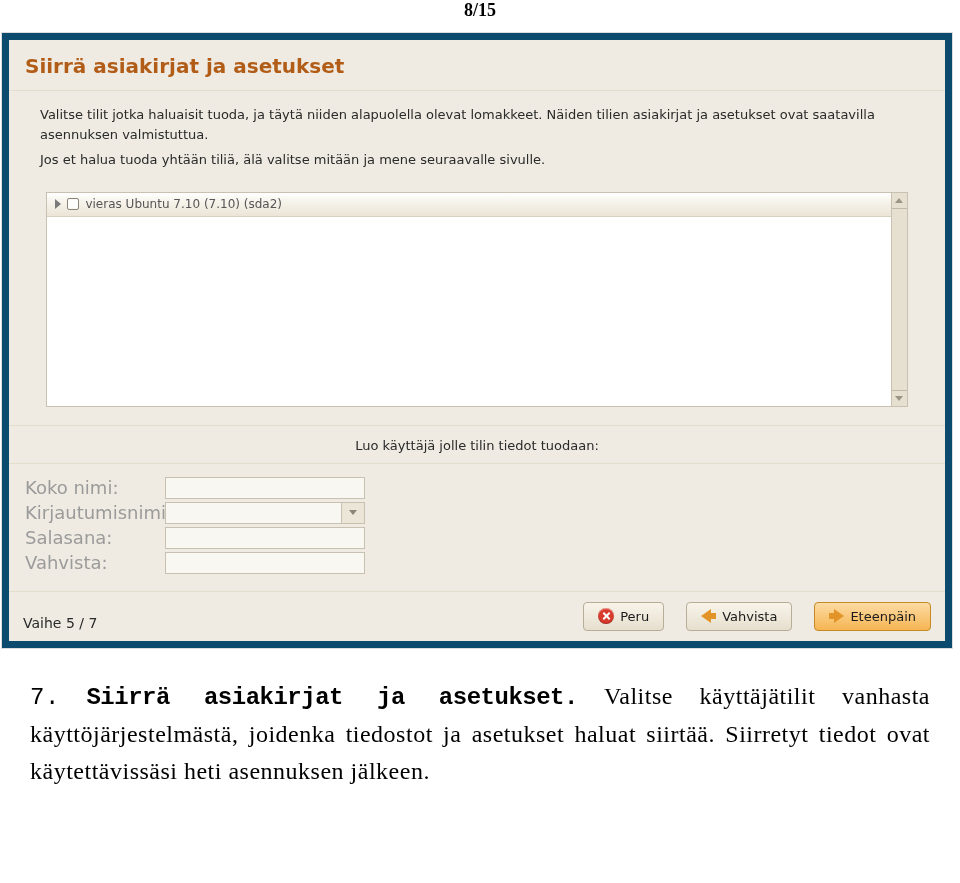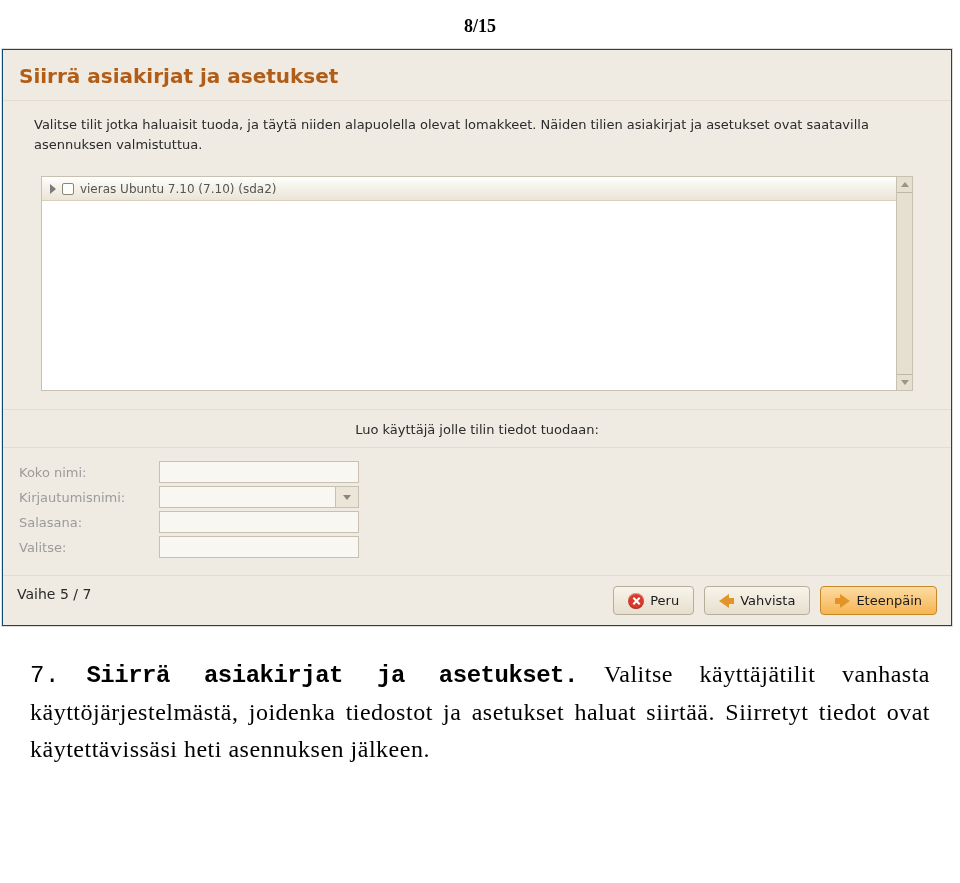--- a/index.html
+++ b/index.html
@@ -7,27 +7,27 @@
     font-family: Georgia, "Times New Roman", serif;
     background: #ffffff;
     width: 960px;
     font-size: 14px;
     color: #000;
   }
   .page-num {
     text-align: center;
     font-weight: bold;
     font-size: 18px;
-    padding-top: 16px;
+    padding-top: 0;
     padding-bottom: 10px;
     font-family: "Times New Roman", serif;
   }
   
   .installer {
-    border: 1px solid #0c4a6e;
+    border: 7px solid #0c4a6e;
     background: #efebe2;
     font-family: "DejaVu Sans", Verdana, sans-serif;
     font-size: 13px;
     color: #1a1a1a;
     margin: 2px 8px 2px 2px;
     box-shadow: 0 0 0 1px #ddd;
   }
   .inst-title {
     font-size: 20px;
     color: #b25d17;
@@ -119,21 +119,21 @@
     padding: 4px 16px 14px 16px;
   }
   .field-row {
     display: flex;
     align-items: center;
     margin: 3px 0;
   }
   .field-label {
     width: 140px;
     color: #9b9b9b;
-    font-size: 13px;
+    font-size: 18px;
     text-align: left;
   }
   .text-input, .combo-input {
     height: 22px;
     border: 1px solid #c8c1b2;
     background: #f9f7f1;
     width: 200px;
   }
   .combo-wrap { display: flex; }
   .combo-input { width: 176px; border-right: 0; }
@@ -141,40 +141,40 @@
     width: 24px; height: 22px;
     border: 1px solid #c8c1b2;
     background: #ece6d8;
     display: flex; align-items: center; justify-content: center;
   }
   .combo-btn .arr-dn { border-top-color: #8b8577; }
 
   .footer {
     border-top: 1px solid #e4ddce;
     display: flex;
-    align-items: flex-start;
+    align-items: flex-end;
     padding: 10px 14px;
-    gap: 10px;
   }
   .step-label {
     color: #2a2a2a;
     font-size: 14px;
     flex: 1;
   }
   .btn {
     display: flex;
     align-items: center;
     gap: 6px;
     padding: 8px 14px;
     border: 1px solid #b7ae9a;
     border-radius: 4px;
     background: linear-gradient(#f8f4ea, #e6dfce);
     font-size: 13px;
     color: #1a1a1a;
     height: 29px;
+    margin-left: 22px;
   }
   .btn.primary {
     background: linear-gradient(#fcdba3, #f6b553);
     border: 1px solid #c58925;
   }
   .ico-cancel {
     width: 16px; height: 16px; border-radius: 50%;
     background: #d83a2c;
     position: relative;
     box-shadow: inset 0 -1px 1px rgba(0,0,0,.25), inset 0 1px 1px rgba(255,255,255,.5);
@@ -221,20 +221,21 @@
 <body>
 
 <div class="page-num">8/15</div>
 
 <div class="installer">
   <div class="inst-title">Siirrä asiakirjat ja asetukset</div>
   <div class="divider"></div>
 
   <div class="inst-body">
     <p>Valitse tilit jotka haluaisit tuoda, ja täytä niiden alapuolella olevat lomakkeet. Näiden tilien asiakirjat ja asetukset ovat saatavilla asennuksen valmistuttua.</p>
+    <p>Jos et halua tuoda yhtään tiliä, älä valitse mitään ja mene seuraavalle sivulle.</p>
   </div>
 
   <div class="list-frame">
     <div class="list-box">
       <div class="list-row">
         <span class="tri"></span>
         <span class="chk"></span>
         <span>vieras  Ubuntu 7.10 (7.10) (sda2)</span>
       </div>
     </div>
@@ -264,21 +265,21 @@
         <div class="combo-btn">
             <span class="arr-dn"></span>
           </div>
       </div>
     </div>
     <div class="field-row">
       <span class="field-label">Salasana:</span>
       <input type="password" class="text-input" disabled="" style="">
     </div>
     <div class="field-row">
-      <span class="field-label">Valitse:</span>
+      <span class="field-label">Vahvista:</span>
       <input type="password" class="text-input" disabled="" style="">
     </div>
   </div>
 
   <div class="footer">
     <span class="step-label">Vaihe 5 / 7</span>
     <div class="btn">
       <span class="ico-cancel"></span>
       <span>Peru</span>
     </div>

